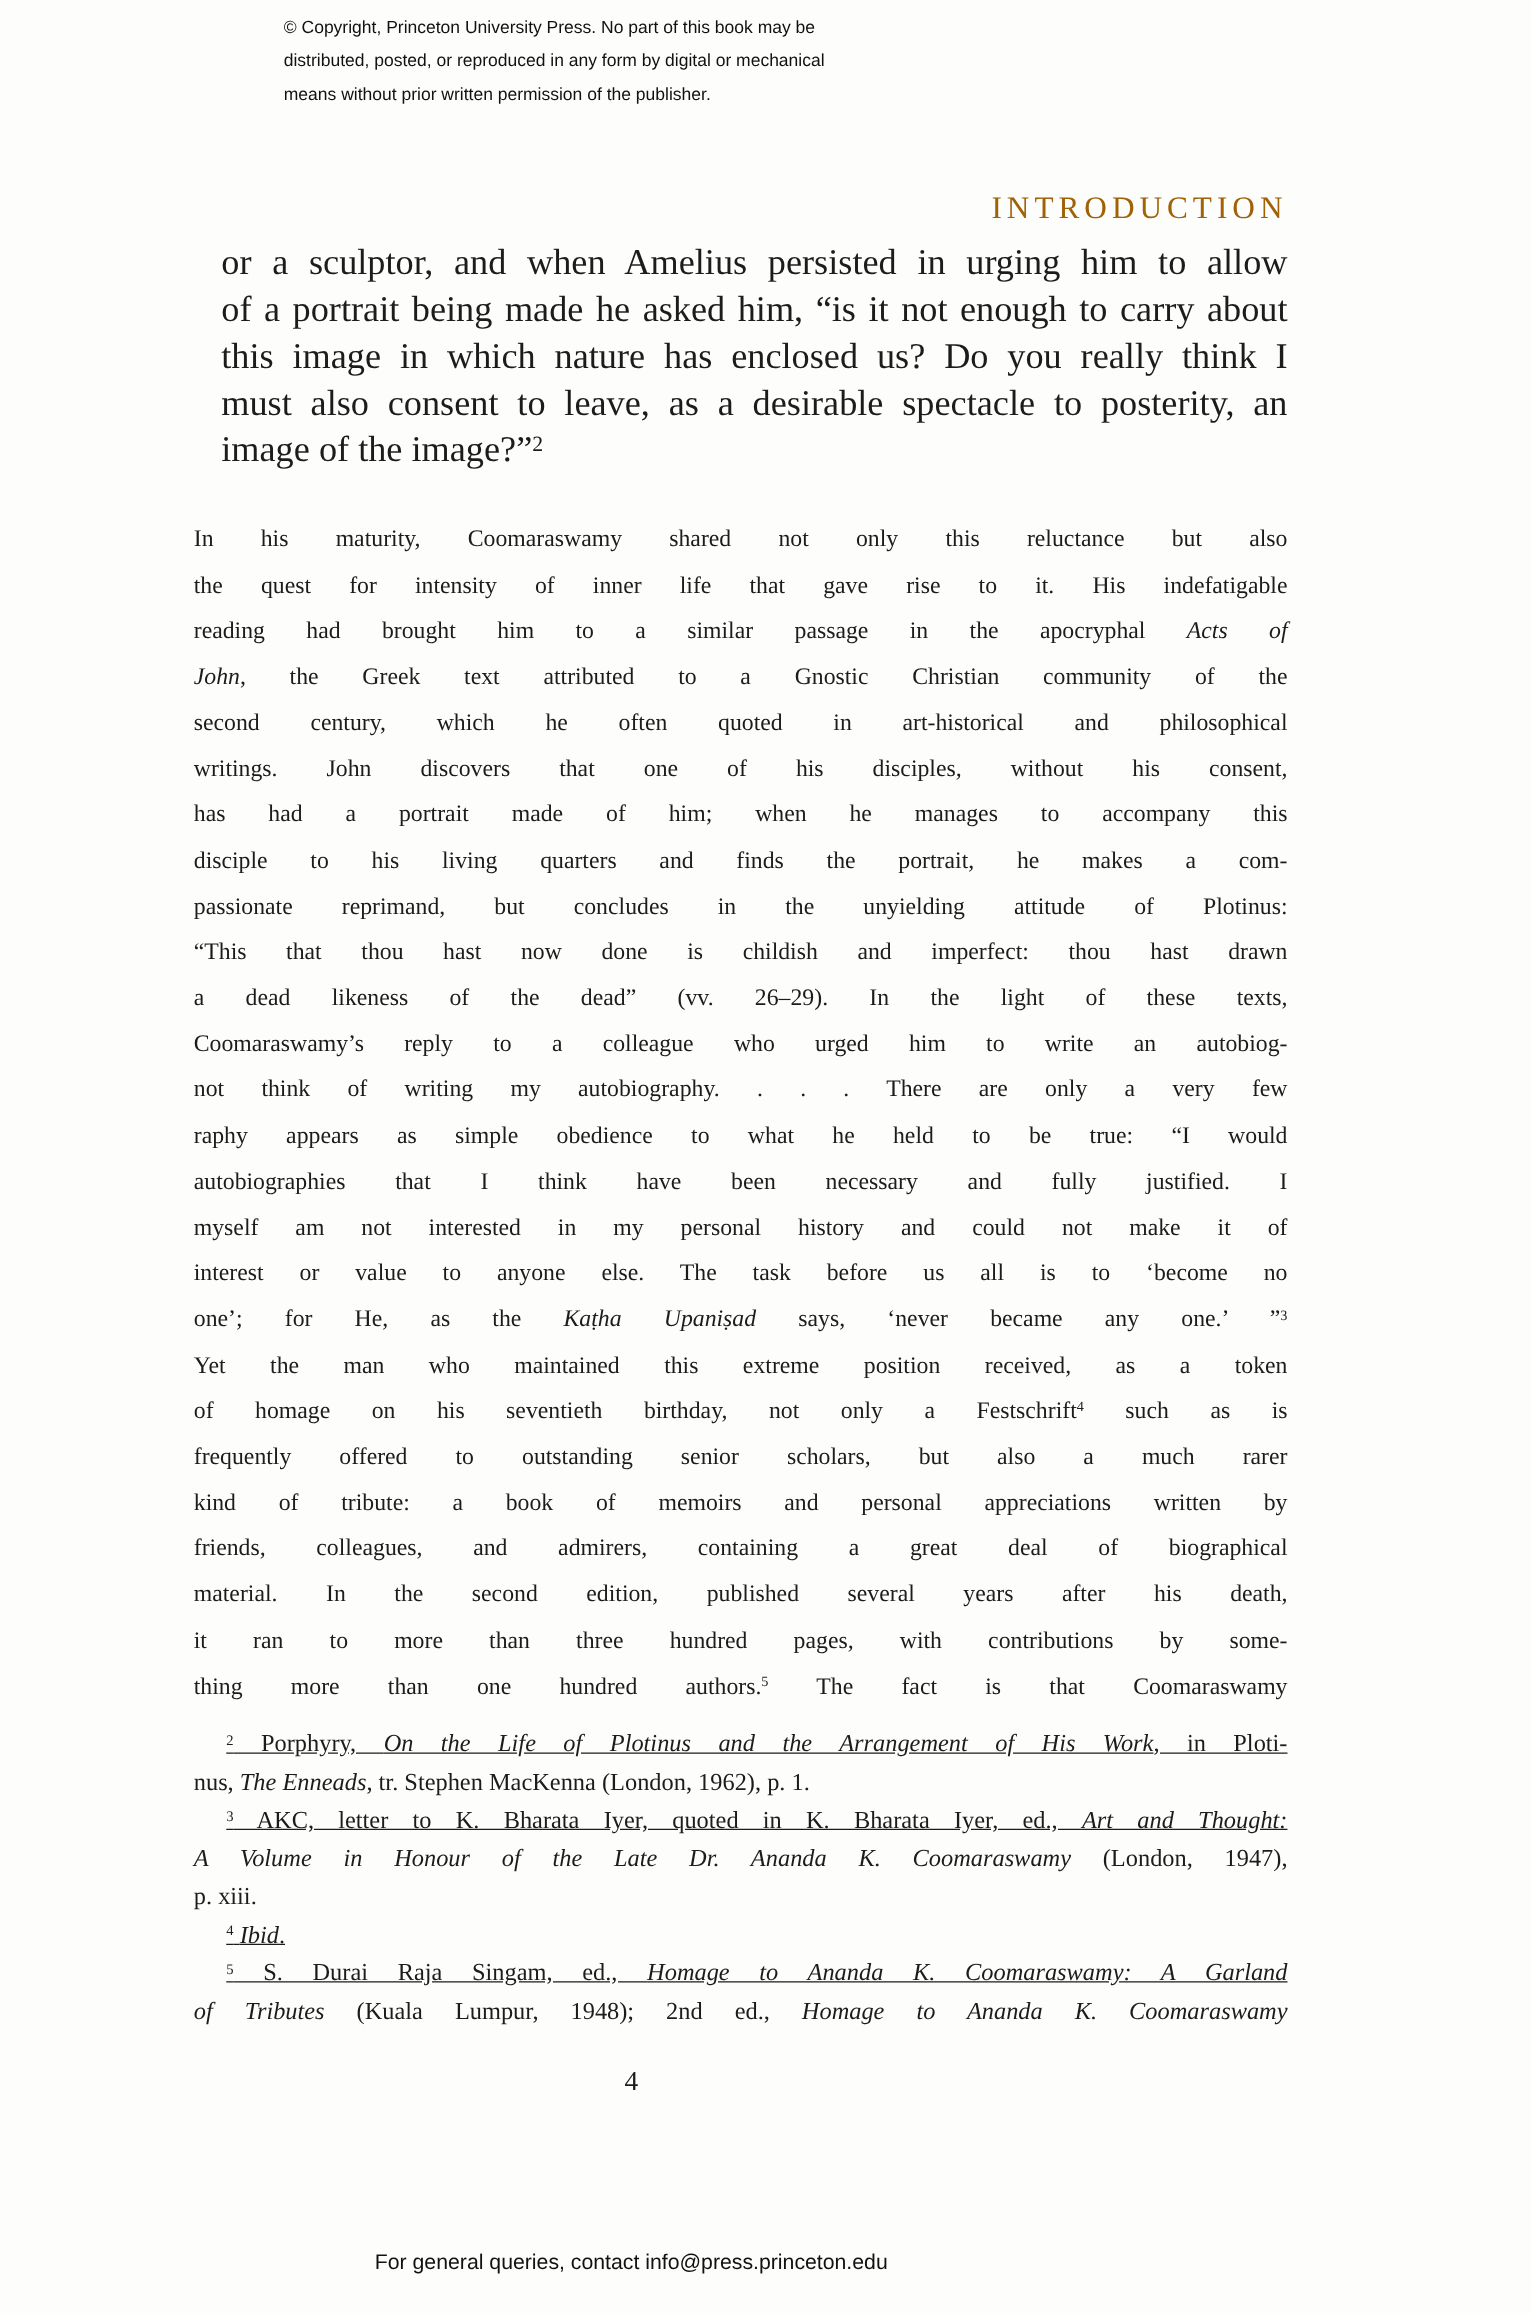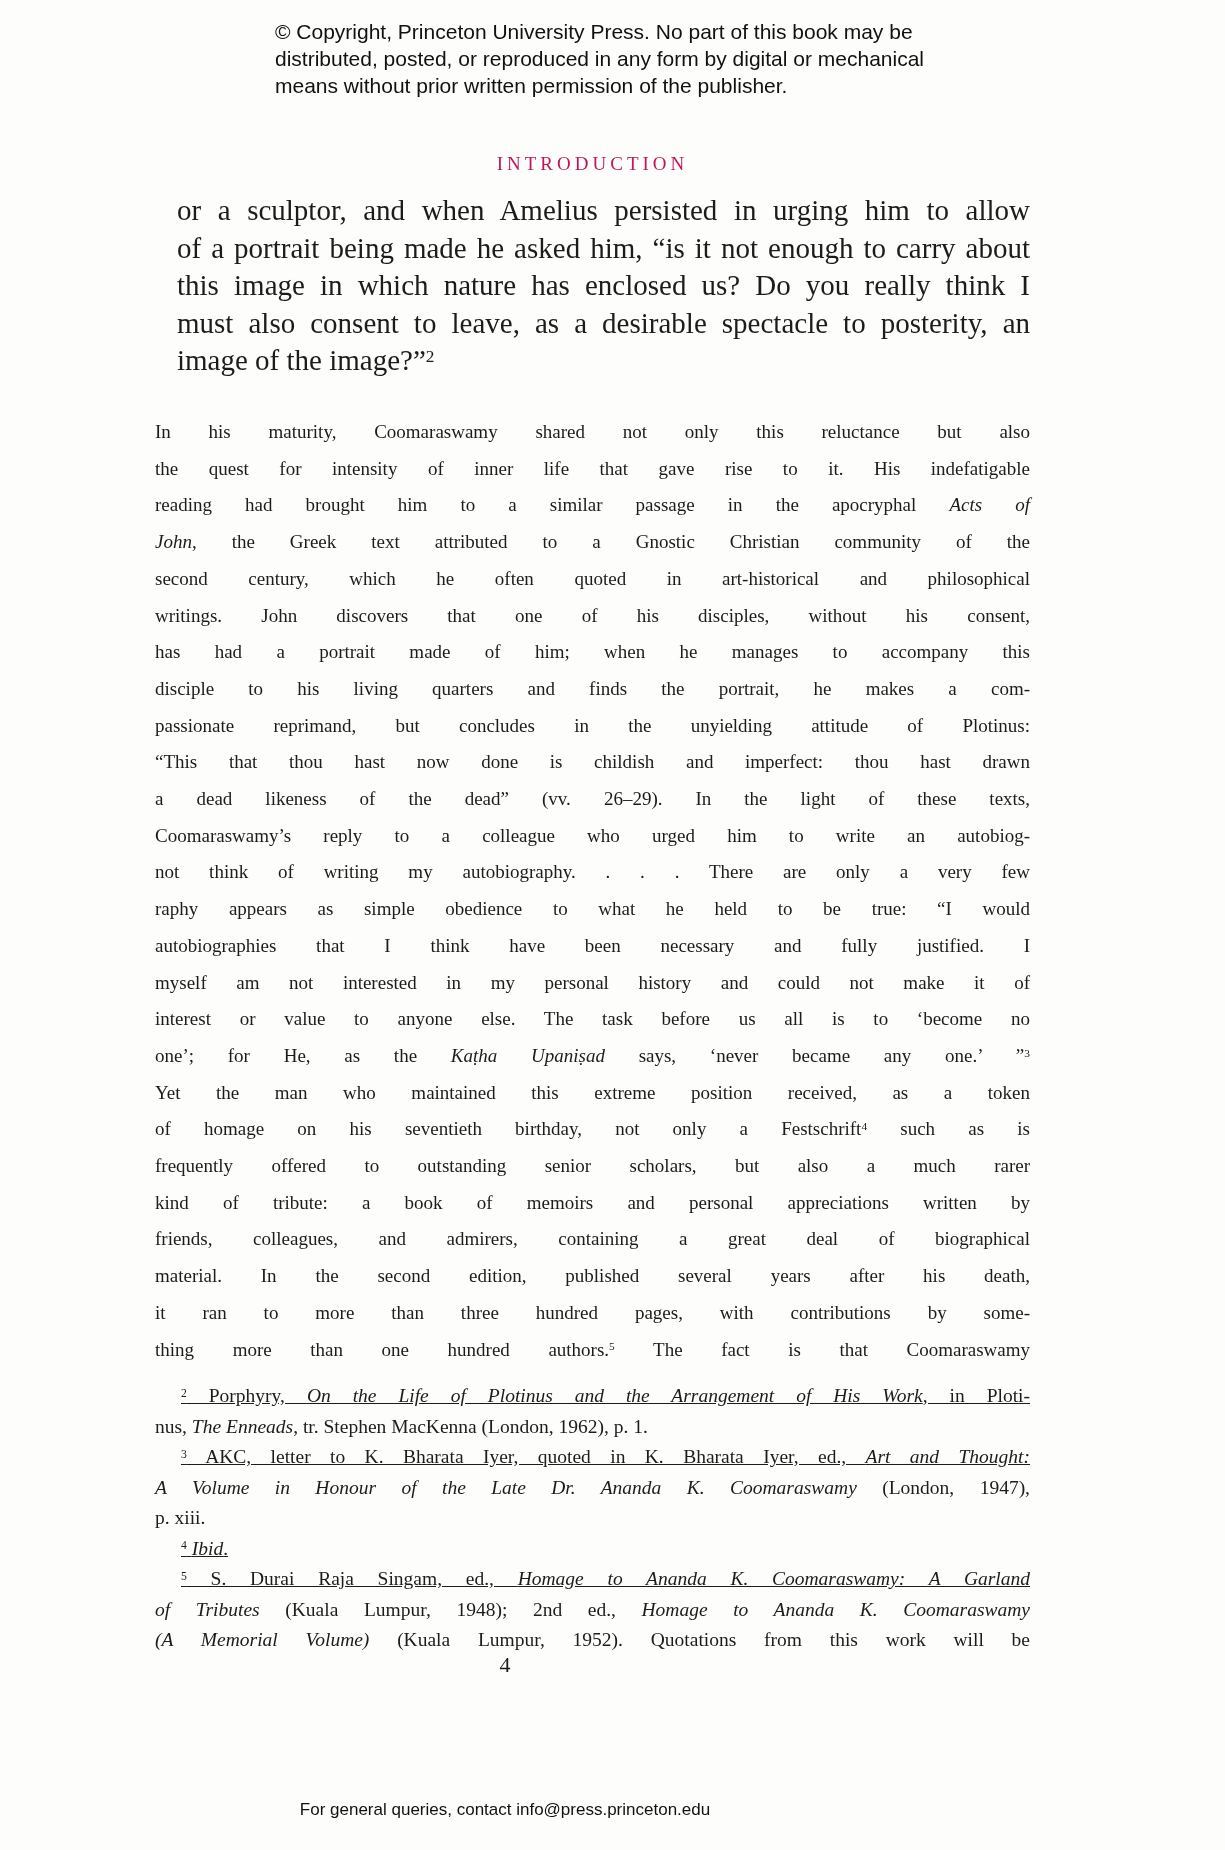--- a/index.html
+++ b/index.html
@@ -8,34 +8,33 @@
     background: #fdfdfc;
     color: #1c1c1c;
     font-family: "Liberation Serif", serif;
     position: relative;
     overflow: hidden;
   }
   .abs { position: absolute; }
 
   
   .copyright {
-    left: 227px; top: 18px; width: 660px;
+    left: 227px; top: 8px; width: 660px;
     font-family: "Liberation Sans", sans-serif;
-    font-size: 21px; line-height: 27px;
+    font-size: 14px; line-height: 27px;
     color: #111;
-    margin-left: 48px;
   }
   .copyright .tline { white-space: nowrap; }
 
   
   .heading {
     left: 155px; top: 153px; width: 875px;
-    text-align: center;
-    font-size: 19px; letter-spacing: 4px;
-    color: #be185d;
+    text-align: right;
+    font-size: 25px; letter-spacing: 4px;
+    color: #a16207;
   }
 
   
   .quote {
     left: 177px; top: 192px; width: 853px;
     font-size: 29px; line-height: 37.5px;
   }
 
   
   .bodytext {
@@ -127,20 +126,19 @@
 
   <div class="abs footnotes">
       <div class="tline tl-indent"><span class="sup">2</span><span> Porphyry, </span><span class="it">On the Life of Plotinus and the Arrangement of His Work</span><span>, in Ploti-</span></div>
       <div class="tline tl-left"><span>nus, </span><span class="it">The Enneads</span><span>, tr. Stephen MacKenna (London, 1962), p. 1.</span></div>
       <div class="tline tl-indent"><span class="sup">3</span><span> AKC, letter to K. Bharata Iyer, quoted in K. Bharata Iyer, ed., </span><span class="it">Art and Thought:</span></div>
       <div class="tline"><span class="it">A Volume in Honour of the Late Dr. Ananda K. Coomaraswamy</span><span> (London, 1947),</span></div>
       <div class="tline tl-left"><span>p. xiii.</span></div>
       <div class="tline tl-left tl-indent"><span class="sup">4</span><span> </span><span class="it">Ibid</span><span>.</span></div>
       <div class="tline tl-indent"><span class="sup">5</span><span> S. Durai Raja Singam, ed., </span><span class="it">Homage to Ananda K. Coomaraswamy: A Garland</span></div>
       <div class="tline"><span class="it">of Tributes</span><span> (Kuala Lumpur, 1948); 2nd ed., </span><span class="it">Homage to Ananda K. Coomaraswamy</span></div>
-      <div class="tline"><span class="it">(A Memorial Volume)</span><span> (Kuala Lumpur, 1952). Quotations from this work will be</span></div>
     </div>
 
   <div class="abs pagenum">4</div>
 
   <div class="abs footer">For general queries, contact info@press.princeton.edu</div>
 
 </div>
 
 </body></html>

